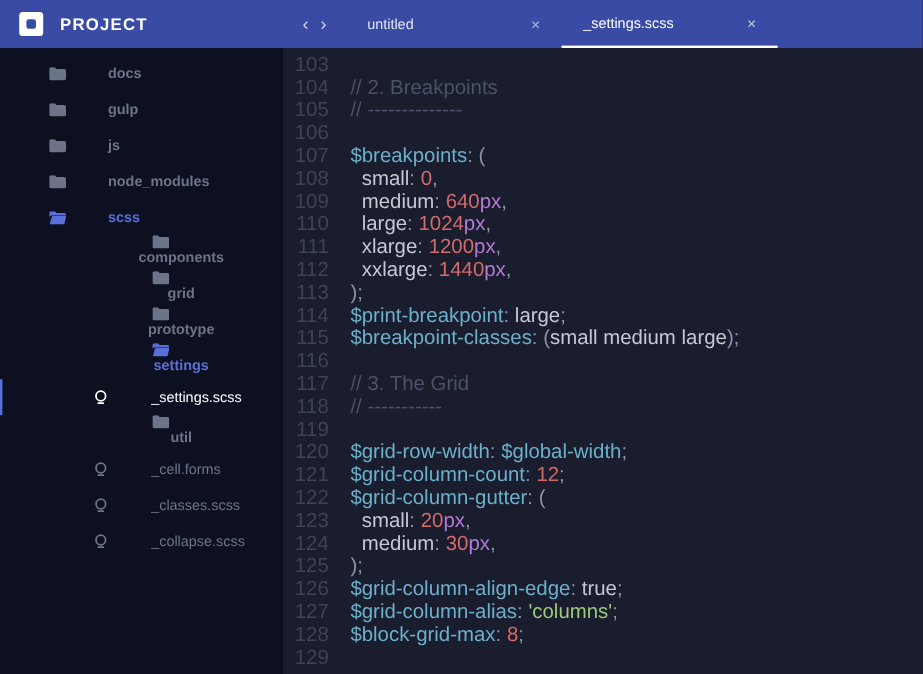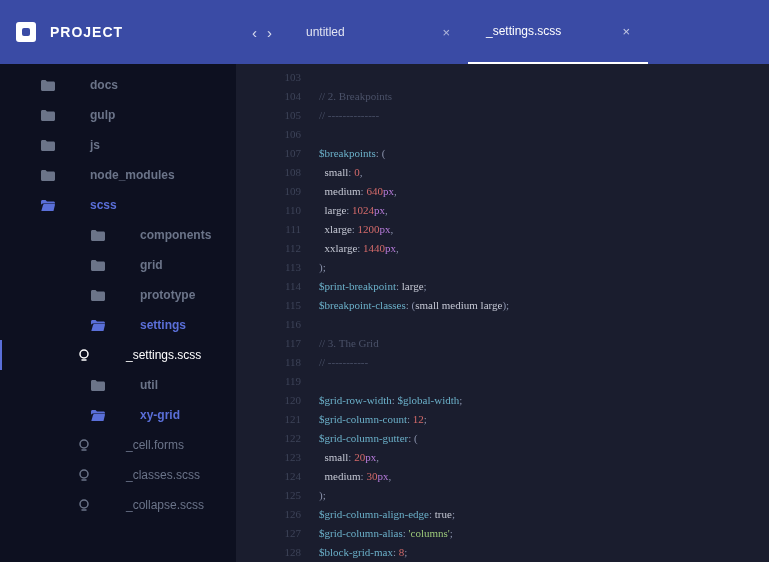--- a/index.html
+++ b/index.html
@@ -8,21 +8,21 @@
       background: #1a1d2e;
       color: #ccc;
       width: 769px;
       height: 562px;
       overflow: hidden;
       display: flex;
       flex-direction: column;
     }
     .header {
       background: #3a4ba5;
-      height: 64px;
+      height: 40px;
       display: flex;
       align-items: center;
       flex-shrink: 0;
     }
     .logo-section {
       display: flex;
       align-items: center;
       padding: 0 16px;
       width: 236px;
     }
@@ -113,42 +113,41 @@
     }
     .tree-item.file.active::before {
       content: '';
       position: absolute;
       left: 0;
       width: 2px;
       height: 100%;
       background: #5a6fd8;
     }
     .tree-indent-0 { padding-left: 40px; }
-    .tree-indent-1 { padding-left: 90px; }
+    .tree-indent-1 { padding-left: 42px; flex-direction: column; }
     .tree-indent-2 { padding-left: 76px; }
     .tree-icon {
       display: inline-flex;
       width: 16px;
       margin-right: 10px;
       align-items: center;
       justify-content: center;
     }
     .folder-icon svg { width: 14px; height: 11px; fill: currentColor; }
     .file-icon svg { width: 10px; height: 12px; stroke: currentColor; fill: none; stroke-width: 1.5; }
     .item-label { font-weight: 600; margin-left: 24px; }
     .tree-item.file .item-label { font-weight: 400; }
     .editor {
       flex: 1;
       background: #1a1d2e;
       display: flex;
-      font-family: Liberation Serif, serif;
-      font-size: 11px;
+      font-family: Liberation Sans, sans-serif;
+      font-size: 17px;
       line-height: 19px;
       overflow: hidden;
-      padding-left: 27px;
     }
     .gutter {
       width: 56px;
       text-align: right;
       padding-right: 18px;
       padding-top: 4px;
       color: #3d4358;
       user-select: none;
     }
     .code {
@@ -273,28 +272,20 @@
         </span>
         <span class="item-label">_settings.scss</span>
       </div>
       <div class="tree-item tree-indent-1 folder">
         <span class="tree-icon folder-icon">
           <svg viewBox="0 0 14 11">
             <path d="M0 1.5C0 .7.7 0 1.5 0h3l1.5 1.5h6.5c.8 0 1.5.7 1.5 1.5v6.5c0 .8-.7 1.5-1.5 1.5h-11C.7 11 0 10.3 0 9.5v-8z"></path>
           </svg>
         </span>
         <span class="item-label">util</span>
-      </div>
-      <div class="tree-item tree-indent-1 folder expanded">
-        <span class="tree-icon folder-icon">
-          <svg viewBox="0 0 14 11">
-            <path d="M0 1.5C0 .7.7 0 1.5 0h3l1.5 1.5h6.5c.8 0 1.5.7 1.5 1.5v.5H2C1 3.5 0 4.3 0 5.5v-4zM.3 11L2 5c.2-.6.7-1 1.3-1h10.1c.4 0 .7.4.6.8L12.5 11H.3z"></path>
-          </svg>
-        </span>
-        <span class="item-label">xy-grid</span>
       </div>
       <div class="tree-item tree-indent-2 file">
         <span class="tree-icon file-icon">
           <svg viewBox="0 0 10 12">
             <path d="M5 1 A4 4 0 0 1 5 9 A4 4 0 0 1 5 1 M3 11 L7 11" stroke-linecap="round"></path>
           </svg>
         </span>
         <span class="item-label">_cell.forms</span>
       </div>
       <div class="tree-item tree-indent-2 file">

